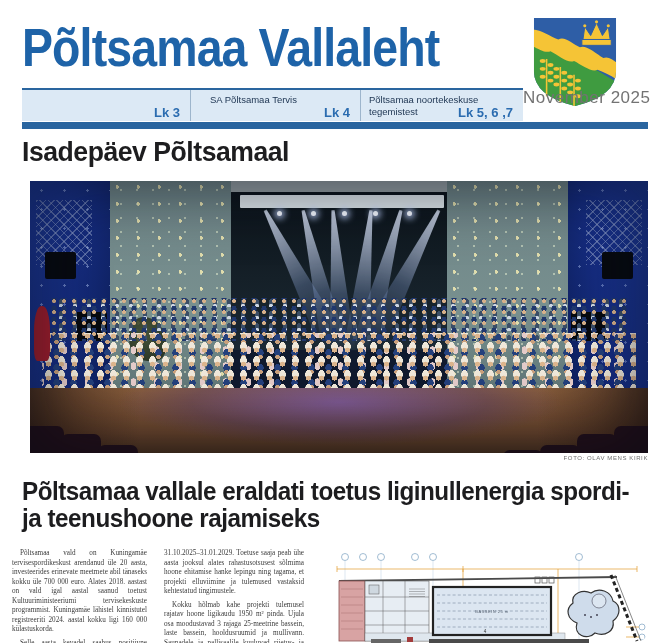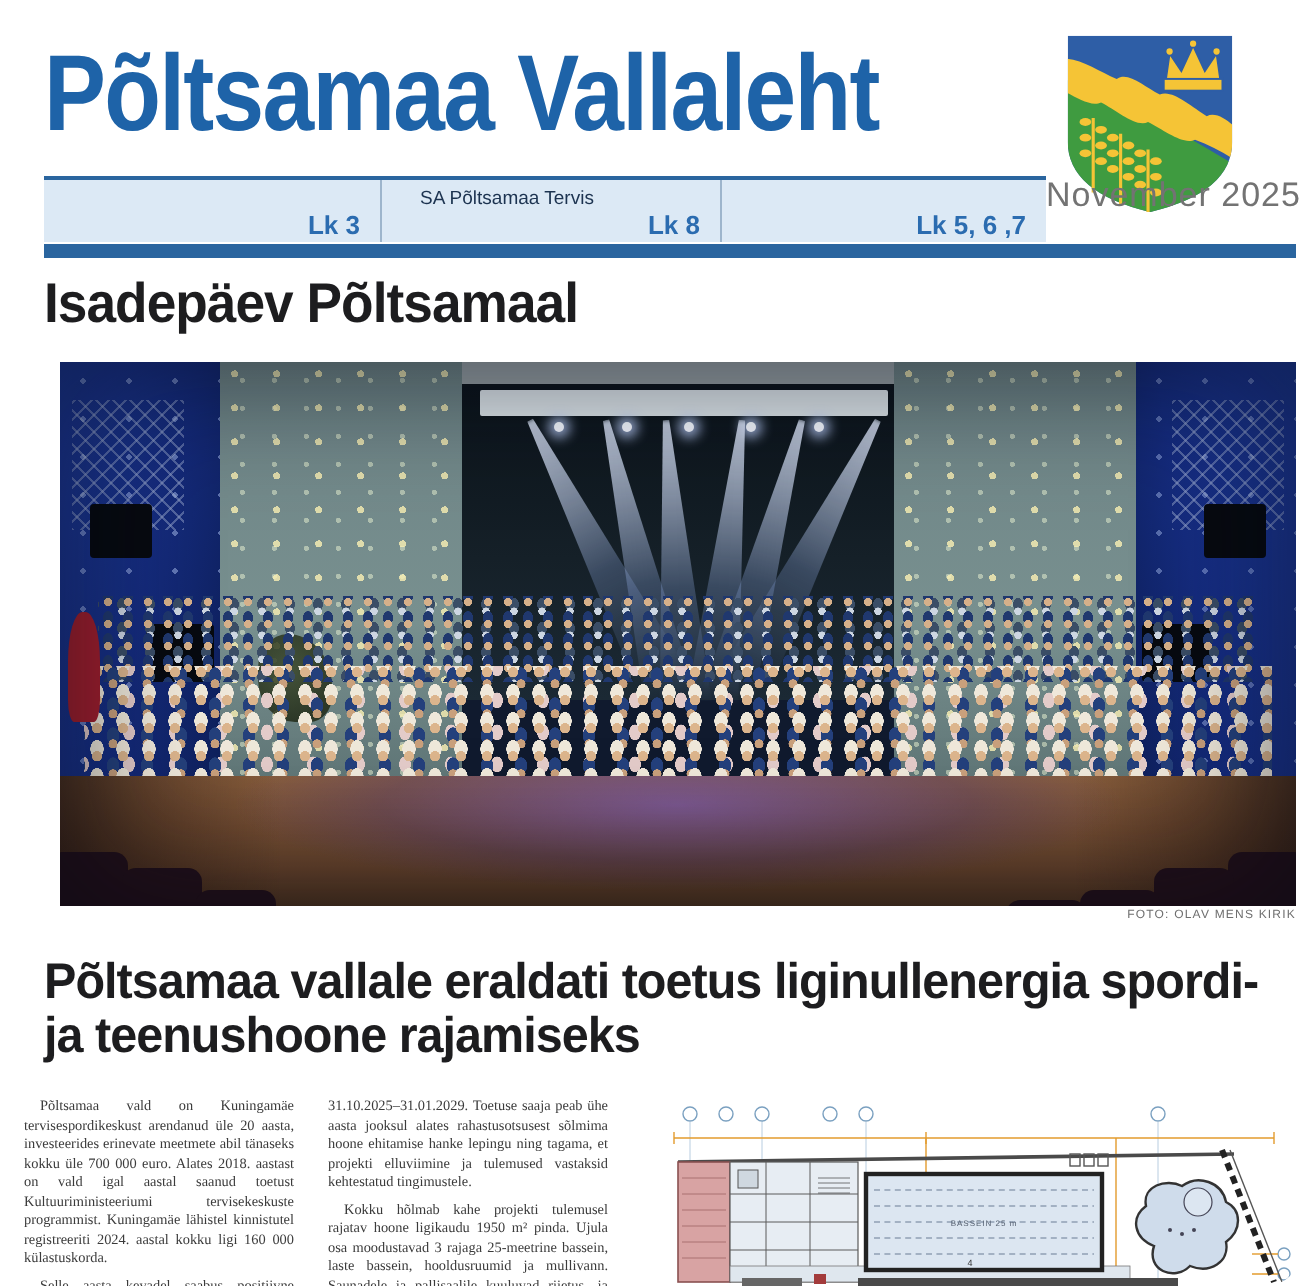--- a/index.html
+++ b/index.html
@@ -163,23 +163,24 @@
       </g>
     </svg>
   </div>
 
   <div class="teaser-bar">
     <div class="teaser t1">
       <span class="teaser-page">Lk 3</span>
     </div>
     <div class="teaser t2">
       <span class="teaser-title">SA Põltsamaa Tervis</span>
-      <span class="teaser-page">Lk 8</span>
+      <span class="teaser-page">Lk 4</span>
     </div>
     <div class="teaser t3">
+      <span class="teaser-title">Põltsamaa noortekeskuse tegemistest</span>
       <span class="teaser-page">Lk 5, 6 ,7</span>
     </div>
   </div>
   <div class="blue-bar"></div>
   <div class="issue-date">November  2025</div>
 
   <h2 class="headline1">Isadepäev Põltsamaal</h2>
 
   <div class="photo">
     <div class="wall-left"></div>

